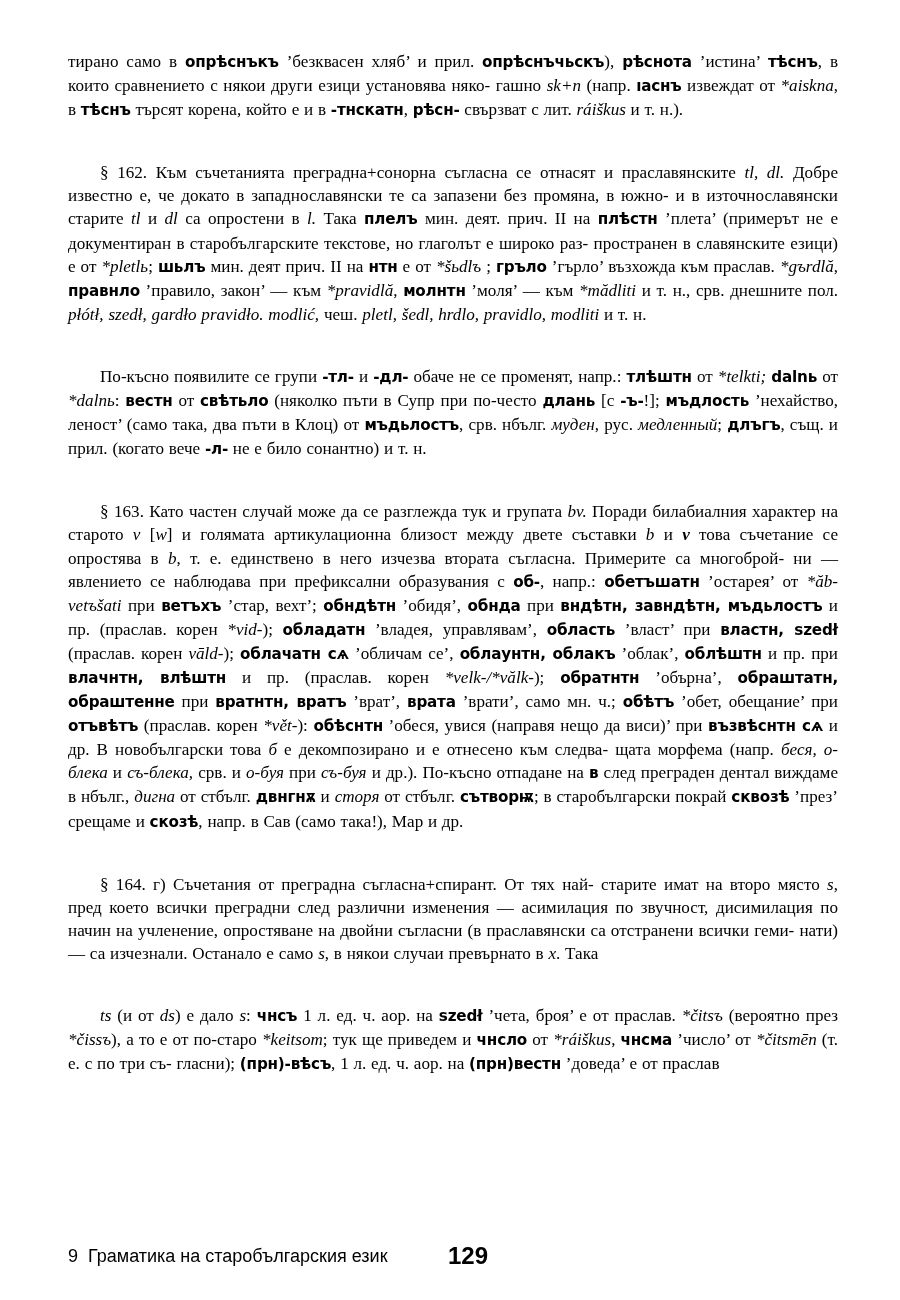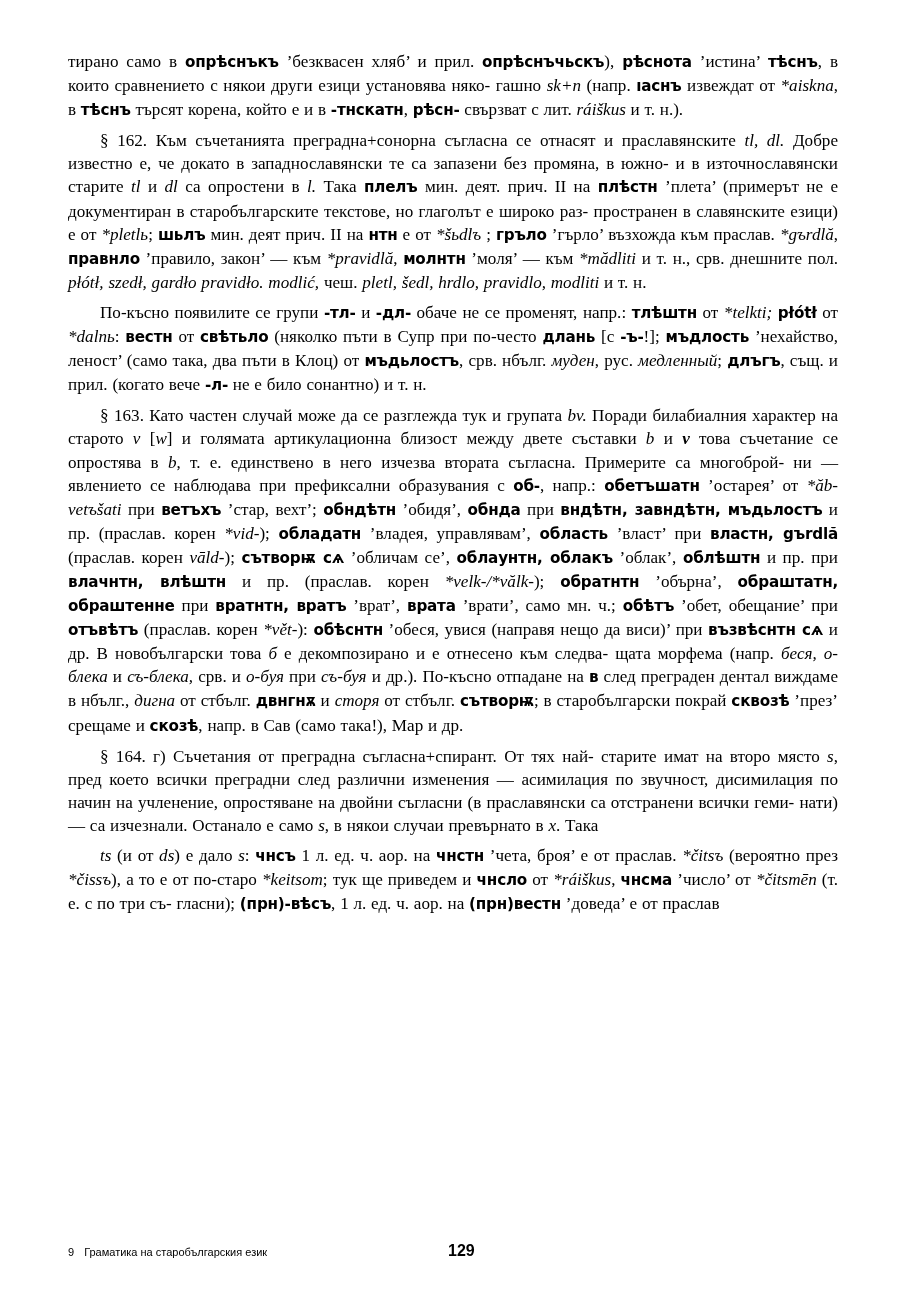--- a/index.html
+++ b/index.html
@@ -26,21 +26,21 @@
     text-justify:inter-word;
     letter-spacing:0.0px;
     word-spacing:0.5px;
     color:#000;
   }
   .para{
     margin:0;
     padding:0;
     text-align:justify;
   }
-  .indent{ text-indent:32px; }
+  .indent{ text-indent:32px;margin-top:32px; }
   .blockgap{ height:7px; }
 
   
   .ocs{
     font-family:"DejaVu Sans", sans-serif;
     font-weight:700;
     font-size:15.2px;
     letter-spacing:-0.2px;
   }
   .it{ font-style:italic; }
@@ -57,32 +57,32 @@
   }
   .footer-inner{
     position:relative;
     height:24px;
   }
   .sig{
     position:absolute;
     left:0;
     top:4px;
     font-family:"Liberation Sans", sans-serif;
-    font-size:11px;
+    font-size:18px;
     color:#000;
     white-space:nowrap;
   }
   .sig .signum{ margin-right:10px; }
   .folio{
     position:absolute;
     left:380px;
     top:0;
     font-family:"Liberation Sans", sans-serif;
     font-weight:700;
-    font-size:16px;
+    font-size:24px;
     color:#000;
   }
 </style>
 </head>
 <body>
 
 <div class="page">
 
   <div class="body-text">
 
@@ -106,39 +106,39 @@
       <span class="ocs">нтн</span> е от <span class="it">*šьdlъ</span> ; <span class="ocs">грълo</span> ’гърло’ възхожда към праслав. <span class="it">*gъrdlă</span>, <span class="ocs">правнло</span>
       ’правило, закон’ — към <span class="it">*pravidlă</span>, <span class="ocs">молнтн</span> ’моля’ — към <span class="it">*mădliti</span> и т. н.,
       срв. днешните пол. <span class="it">płótł, szedł, gardło pravidło. modlić,</span> чеш. <span class="it">pletl, šedl,
       hrdlo, pravidlo, modliti</span> и т. н.
     </p>
 
     <div class="blockgap"></div>
 
     <p class="para indent">
       По-късно появилите се групи <span class="ocs">-тл-</span> и <span class="ocs">-дл-</span> обаче не се променят, напр.:
-      <span class="ocs">тлѣштн</span> от <span class="it">*telkti;</span> <span class="ocs">płótł</span> от <span class="it">*dalnь</span>: <span class="ocs">вестн</span> от <span class="ocs">свѣтьло</span> (няколко пъти в
+      <span class="ocs">тлѣштн</span> от <span class="it">*telkti;</span> <span class="ocs">dalnь</span> от <span class="it">*dalnь</span>: <span class="ocs">вестн</span> от <span class="ocs">свѣтьло</span> (няколко пъти в
       Супр при по-често <span class="ocs">длань</span> [с <span class="ocs">-ъ-</span>!]; <span class="ocs">мъдлость</span> ’нехайство, леност’ (само така,
       два пъти в Клоц) от <span class="ocs">мъдьлостъ</span>, срв. нбълг. <span class="it">муден</span>, рус. <span class="it">медленный</span>; <span class="ocs">длъгъ</span>,
       същ. и прил. (когато вече <span class="ocs">-л-</span> не е било сонантно) и т. н.
     </p>
 
     <div class="blockgap"></div>
 
     <p class="para indent">
       <span class="sec">§ 163.</span>
       Като частен случай може да се разглежда тук и групата <span class="it">bv.</span>
       Поради билабиалния характер на старото <span class="it">v</span> [<span class="it">w</span>] и голямата артикулационна
       близост между двете съставки <span class="it">b</span> и <span class="bolditalic">v</span> това съчетание се опростява в <span class="it">b</span>,
       т. е. единствено в него изчезва втората съгласна. Примерите са многоброй-
       ни — явлението се наблюдава при префиксални образувания с <span class="ocs">об-</span>, напр.:
       <span class="ocs">обетъшатн</span> ’остарея’ от <span class="it">*ăb-vetъšati</span> при <span class="ocs">ветъхъ</span> ’стар, вехт’; <span class="ocs">обндѣтн</span>
       ’обидя’, <span class="ocs">обнда</span> при <span class="ocs">вндѣтн, завндѣтн, мъдьлостъ</span> и пр. (праслав. корен
-      <span class="it">*vid-</span>); <span class="ocs">обладатн</span> ’владея, управлявам’, <span class="ocs">область</span> ’власт’ при <span class="ocs">властн, gъrdlă</span>
-      (праслав. корен <span class="it">vāld-</span>); <span class="ocs">сътворѭ сѧ</span> ’обличам се’, <span class="ocs">облаунтн, облакъ</span> ’облак’,
+      <span class="it">*vid-</span>); <span class="ocs">обладатн</span> ’владея, управлявам’, <span class="ocs">область</span> ’власт’ при <span class="ocs">властн, szedł</span>
+      (праслав. корен <span class="it">vāld-</span>); <span class="ocs">облачатн сѧ</span> ’обличам се’, <span class="ocs">облаунтн, облакъ</span> ’облак’,
       <span class="ocs">облѣштн</span> и пр. при <span class="ocs">влачнтн, влѣштн</span> и пр. (праслав. корен <span class="it">*velk-/*vălk-</span>);
       <span class="ocs">обратнтн</span> ’обърна’, <span class="ocs">обраштатн, обраштенне</span> при <span class="ocs">вратнтн, вратъ</span> ’врат’, <span class="ocs">врата</span>
       ’врати’, само мн. ч.; <span class="ocs">обѣтъ</span> ’обет, обещание’ при <span class="ocs">отъвѣтъ</span> (праслав. корен
       <span class="it">*vět-</span>): <span class="ocs">обѣснтн</span> ’обеся, увися (направя нещо да виси)’ при <span class="ocs">възвѣснтн сѧ</span>
       и др. В новобългарски това <span class="it">б</span> е декомпозирано и е отнесено към следва-
       щата морфема (напр. <span class="it">беся, о-блека</span> и <span class="it">съ-блека,</span> срв. и <span class="it">о-буя</span> при <span class="it">съ-буя</span>
       и др.). По-късно отпадане на <span class="ocs">в</span> след преграден дентал виждаме в нбълг.,
       <span class="it">дигна</span> от стбълг. <span class="ocs">двнгнѫ</span> и <span class="it">сторя</span> от стбълг. <span class="ocs">сътворѭ</span>; в старобългарски
       покрай <span class="ocs">сквозѣ</span> ’през’ срещаме и <span class="ocs">скозѣ</span>, напр. в Сав (само така!), Мар и др.
     </p>
@@ -151,21 +151,21 @@
       старите имат на второ място <span class="it">s</span>, пред което всички преградни след различни
       изменения — асимилация по звучност, дисимилация по начин на учленение,
       опростяване на двойни съгласни (в праславянски са отстранени всички геми-
       нати) — са изчезнали. Останало е само <span class="it">s</span>, в някои случаи превърнато в <span class="it">x</span>.
       Така
     </p>
 
     <div class="blockgap"></div>
 
     <p class="para indent">
-      <span class="it">ts</span> (и от <span class="it">ds</span>) е дало <span class="it">s</span>: <span class="ocs">чнсъ</span> 1 л. ед. ч. аор. на <span class="ocs">чнстн</span> ’чета, броя’ е от
+      <span class="it">ts</span> (и от <span class="it">ds</span>) е дало <span class="it">s</span>: <span class="ocs">чнсъ</span> 1 л. ед. ч. аор. на <span class="ocs">szedł</span> ’чета, броя’ е от
       праслав. <span class="it">*čitsъ</span> (вероятно през <span class="it">*čissъ</span>), а то е от по-старо <span class="it">*keitsom</span>; тук ще
       приведем и <span class="ocs">чнсло</span> от <span class="it">*ráiškus</span>, <span class="ocs">чнсма</span> ’число’ от <span class="it">*čitsmēn</span> (т. е. с по три съ-
       гласни); <span class="ocs">(прн)-вѣсъ</span>, 1 л. ед. ч. аор. на <span class="ocs">(прн)вестн</span> ’доведа’ е от праслав
     </p>
 
   </div>
 
   <div class="footer">
     <div class="footer-inner">
       <div class="sig">

